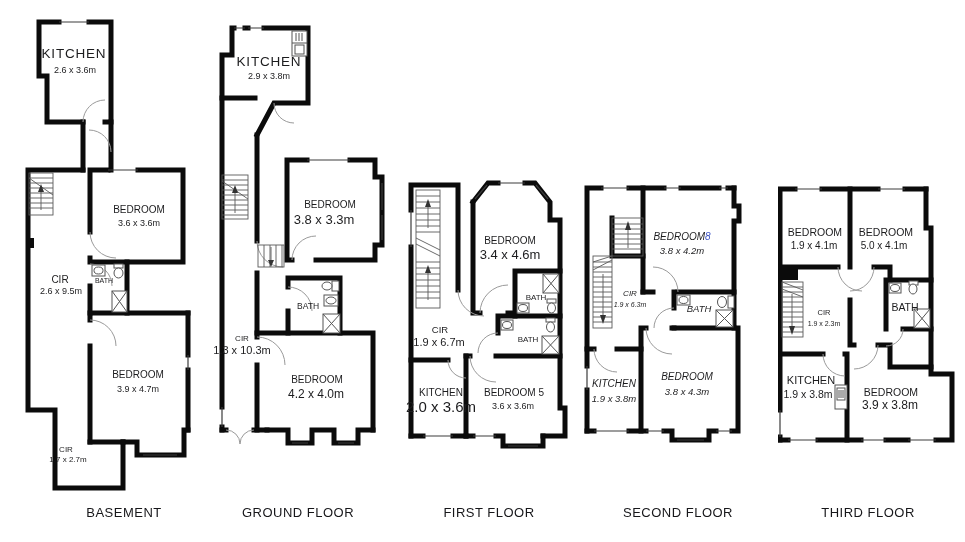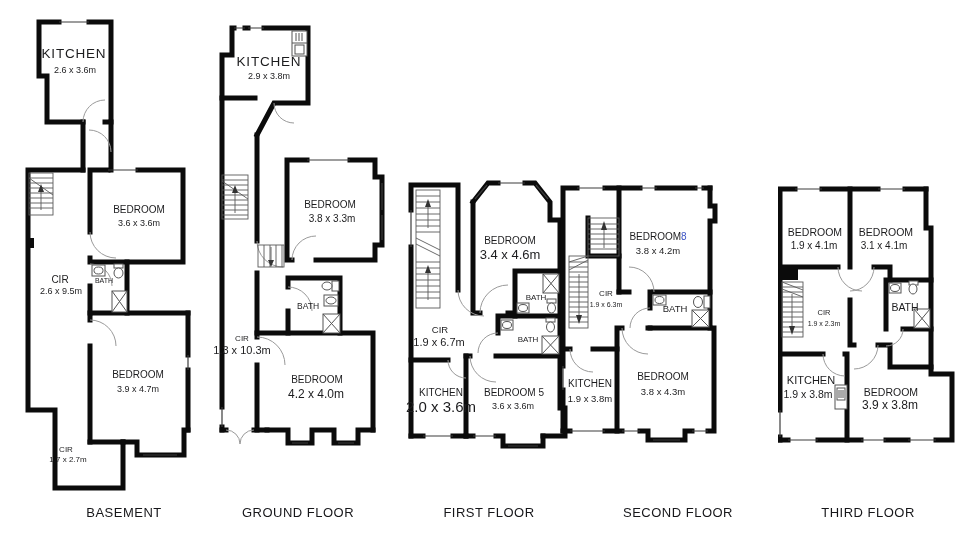--- a/index.html
+++ b/index.html
@@ -126,21 +126,21 @@
         <ellipse cx="115" cy="271" rx="5" ry="4"></ellipse>
         <rect x="112" y="280" width="14" height="11"></rect>
         <ellipse cx="119" cy="285.5" rx="5" ry="3.5"></ellipse>
         <rect x="111" y="299" width="17" height="19"></rect>
         <path d="M111,299 L128,318 M128,299 L111,318"></path>
       </g>
     </svg>
     <div class="lbl" style="left:57px;top:47px;font-size:13.5px;letter-spacing:0.8px">KITCHEN</div>
     <div class="lbl" style="left:57px;top:61px;font-size:9px">2.9 x 3.8m</div>
     <div class="lbl" style="left:118px;top:190px;font-size:10px">BEDROOM</div>
-    <div class="lbl" style="left:120px;top:204px;font-size:10px">3.8 x 3.3m</div>
+    <div class="lbl" style="left:112px;top:204px;font-size:13px">3.8 x 3.3m</div>
     <div class="lbl" style="left:96px;top:291px;font-size:8.5px">BATH</div>
     <div class="lbl" style="left:30px;top:324px;font-size:8px">CIR</div>
     <div class="lbl" style="left:30px;top:335px;font-size:11px">1.3 x 10.3m</div>
     <div class="lbl" style="left:105px;top:365px;font-size:10px">BEDROOM</div>
     <div class="lbl" style="left:104px;top:379px;font-size:12px">4.2 x 4.0m</div>
   </div>
 
   <div class="floor" style="left:408px;top:168px;width:165px;height:295px;">
     <svg width="165" height="295" viewBox="0 0 165 295">
       <g class="wall">
@@ -193,21 +193,21 @@
     <div class="lbl" style="left:128px;top:130px;font-size:8px">BATH</div>
     <div class="lbl" style="left:120px;top:172px;font-size:8px">BATH</div>
     <div class="lbl" style="left:32px;top:162px;font-size:9.5px">CIR</div>
     <div class="lbl" style="left:31px;top:174px;font-size:11px">1.9 x 6.7m</div>
     <div class="lbl" style="left:33px;top:225px;font-size:10px">KITCHEN</div>
     <div class="lbl" style="left:33px;top:238px;font-size:15px">2.0 x 3.6m</div>
     <div class="lbl" style="left:106px;top:225px;font-size:10px">BEDROOM 5</div>
     <div class="lbl" style="left:105px;top:238px;font-size:9px">3.6 x 3.6m</div>
   </div>
 
-  <div class="floor" style="left:560px;top:178px;width:175px;height:290px;">
+  <div class="floor" style="left:584px;top:178px;width:175px;height:290px;font-style:italic;">
     <svg width="175" height="290" viewBox="0 0 175 290">
       <g class="wall">
         <path d="M3,10 H17 M45,10 H80 M97,10 H135 M144,10 H150 M3,10 V188 M3,212 V253"></path>
         <path d="M59,10 V114"></path>
         <path d="M150,10 V28 H155 V43 H150 V150 H154 V253 H148"></path>
         <path d="M59,114 H69 M94,114 H150"></path>
         <path d="M90,114 V130 M90,150 H150"></path>
         <path d="M28,40 V78 M29,78 H59"></path>
         <path d="M57,150 V253 M57,150 H62 M88,150 H90"></path>
         <path d="M3,171 H10 M33,171 H57"></path>
@@ -295,21 +295,21 @@
       </g>
       <g class="fix">
         <rect x="57" y="203" width="12" height="24"></rect>
         <rect x="59" y="206" width="8" height="12"></rect>
         <path d="M61,208 V216 M63,208 V216 M65,208 V216"></path>
       </g>
     </svg>
     <div class="lbl" style="left:37px;top:50px;font-size:10.5px">BEDROOM</div>
     <div class="lbl" style="left:36px;top:64px;font-size:10px">1.9 x 4.1m</div>
     <div class="lbl" style="left:108px;top:50px;font-size:10.5px">BEDROOM</div>
-    <div class="lbl" style="left:106px;top:64px;font-size:10px">3.1 x 4.1m</div>
+    <div class="lbl" style="left:106px;top:64px;font-size:10px">5.0 x 4.1m</div>
     <div class="lbl" style="left:46px;top:131px;font-size:7.5px">CIR</div>
     <div class="lbl" style="left:46px;top:141px;font-size:7px">1.9 x 2.3m</div>
     <div class="lbl" style="left:127px;top:125px;font-size:10.5px">BATH</div>
     <div class="lbl" style="left:33px;top:198px;font-size:11px">KITCHEN</div>
     <div class="lbl" style="left:30px;top:212px;font-size:10.5px">1.9 x 3.8m</div>
     <div class="lbl" style="left:113px;top:210px;font-size:10.5px">BEDROOM</div>
     <div class="lbl" style="left:112px;top:223px;font-size:12px">3.9 x 3.8m</div>
   </div>
 
   <div class="caption" style="left:124px">BASEMENT</div>

